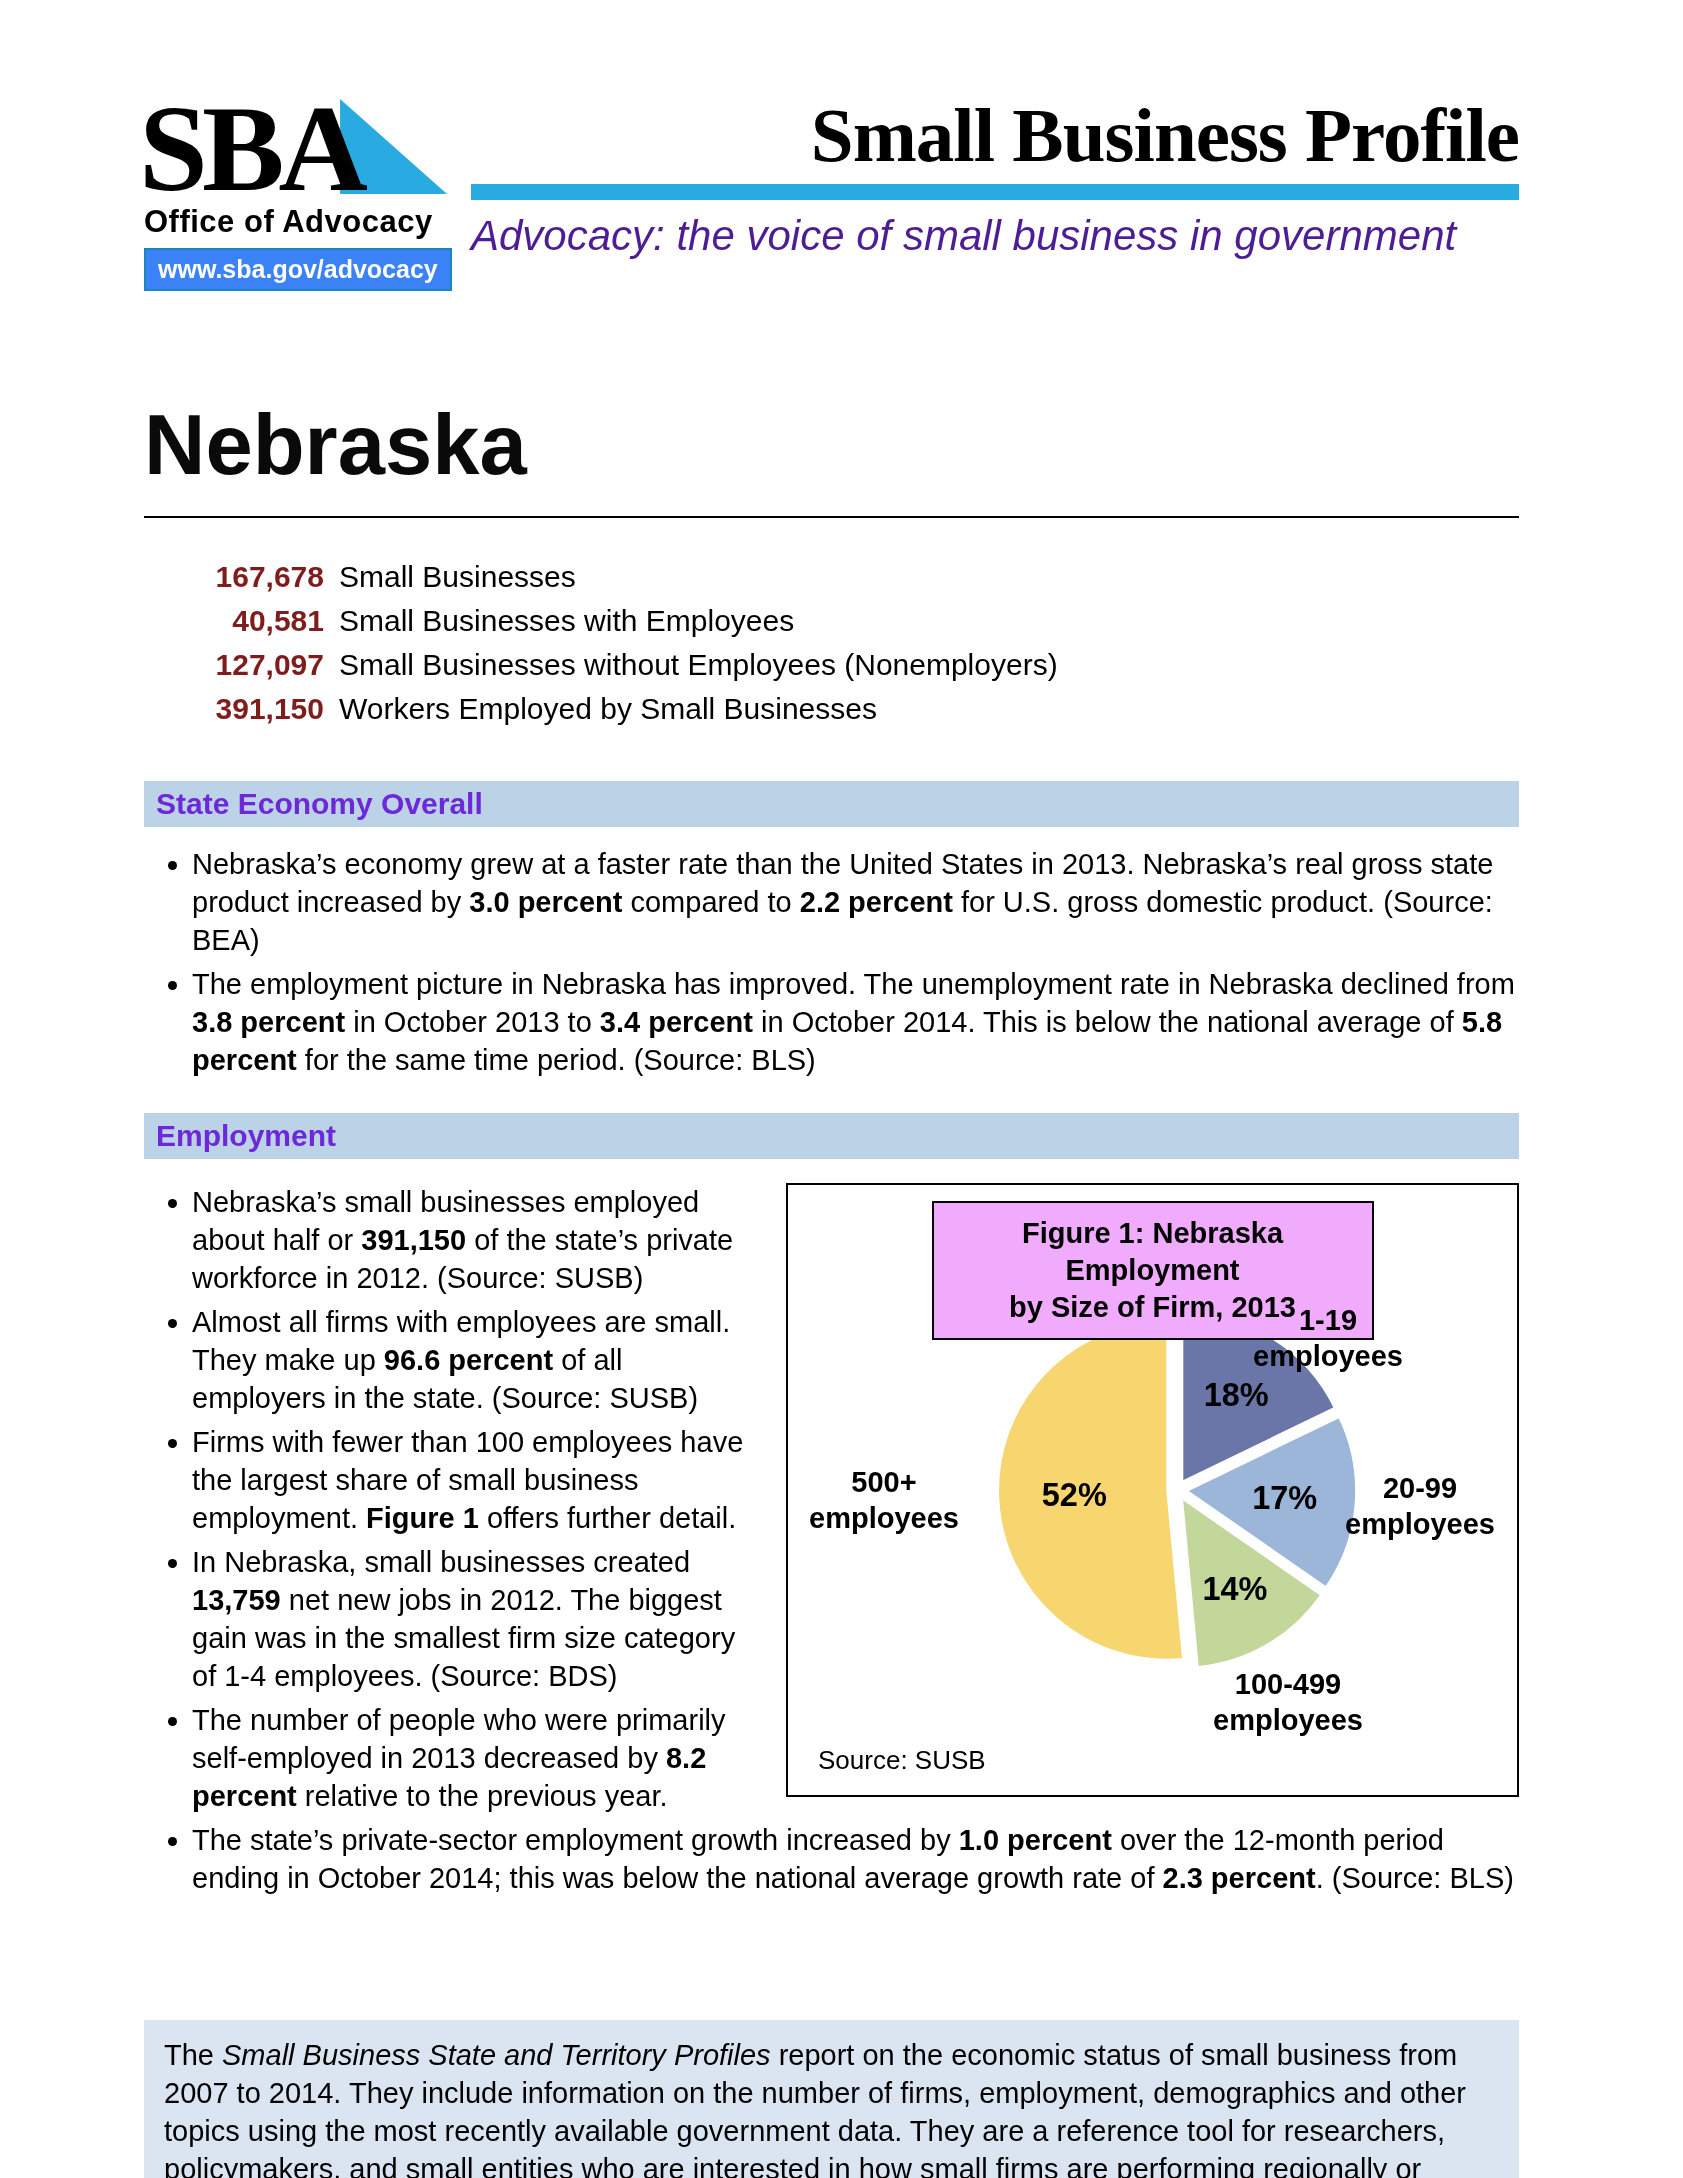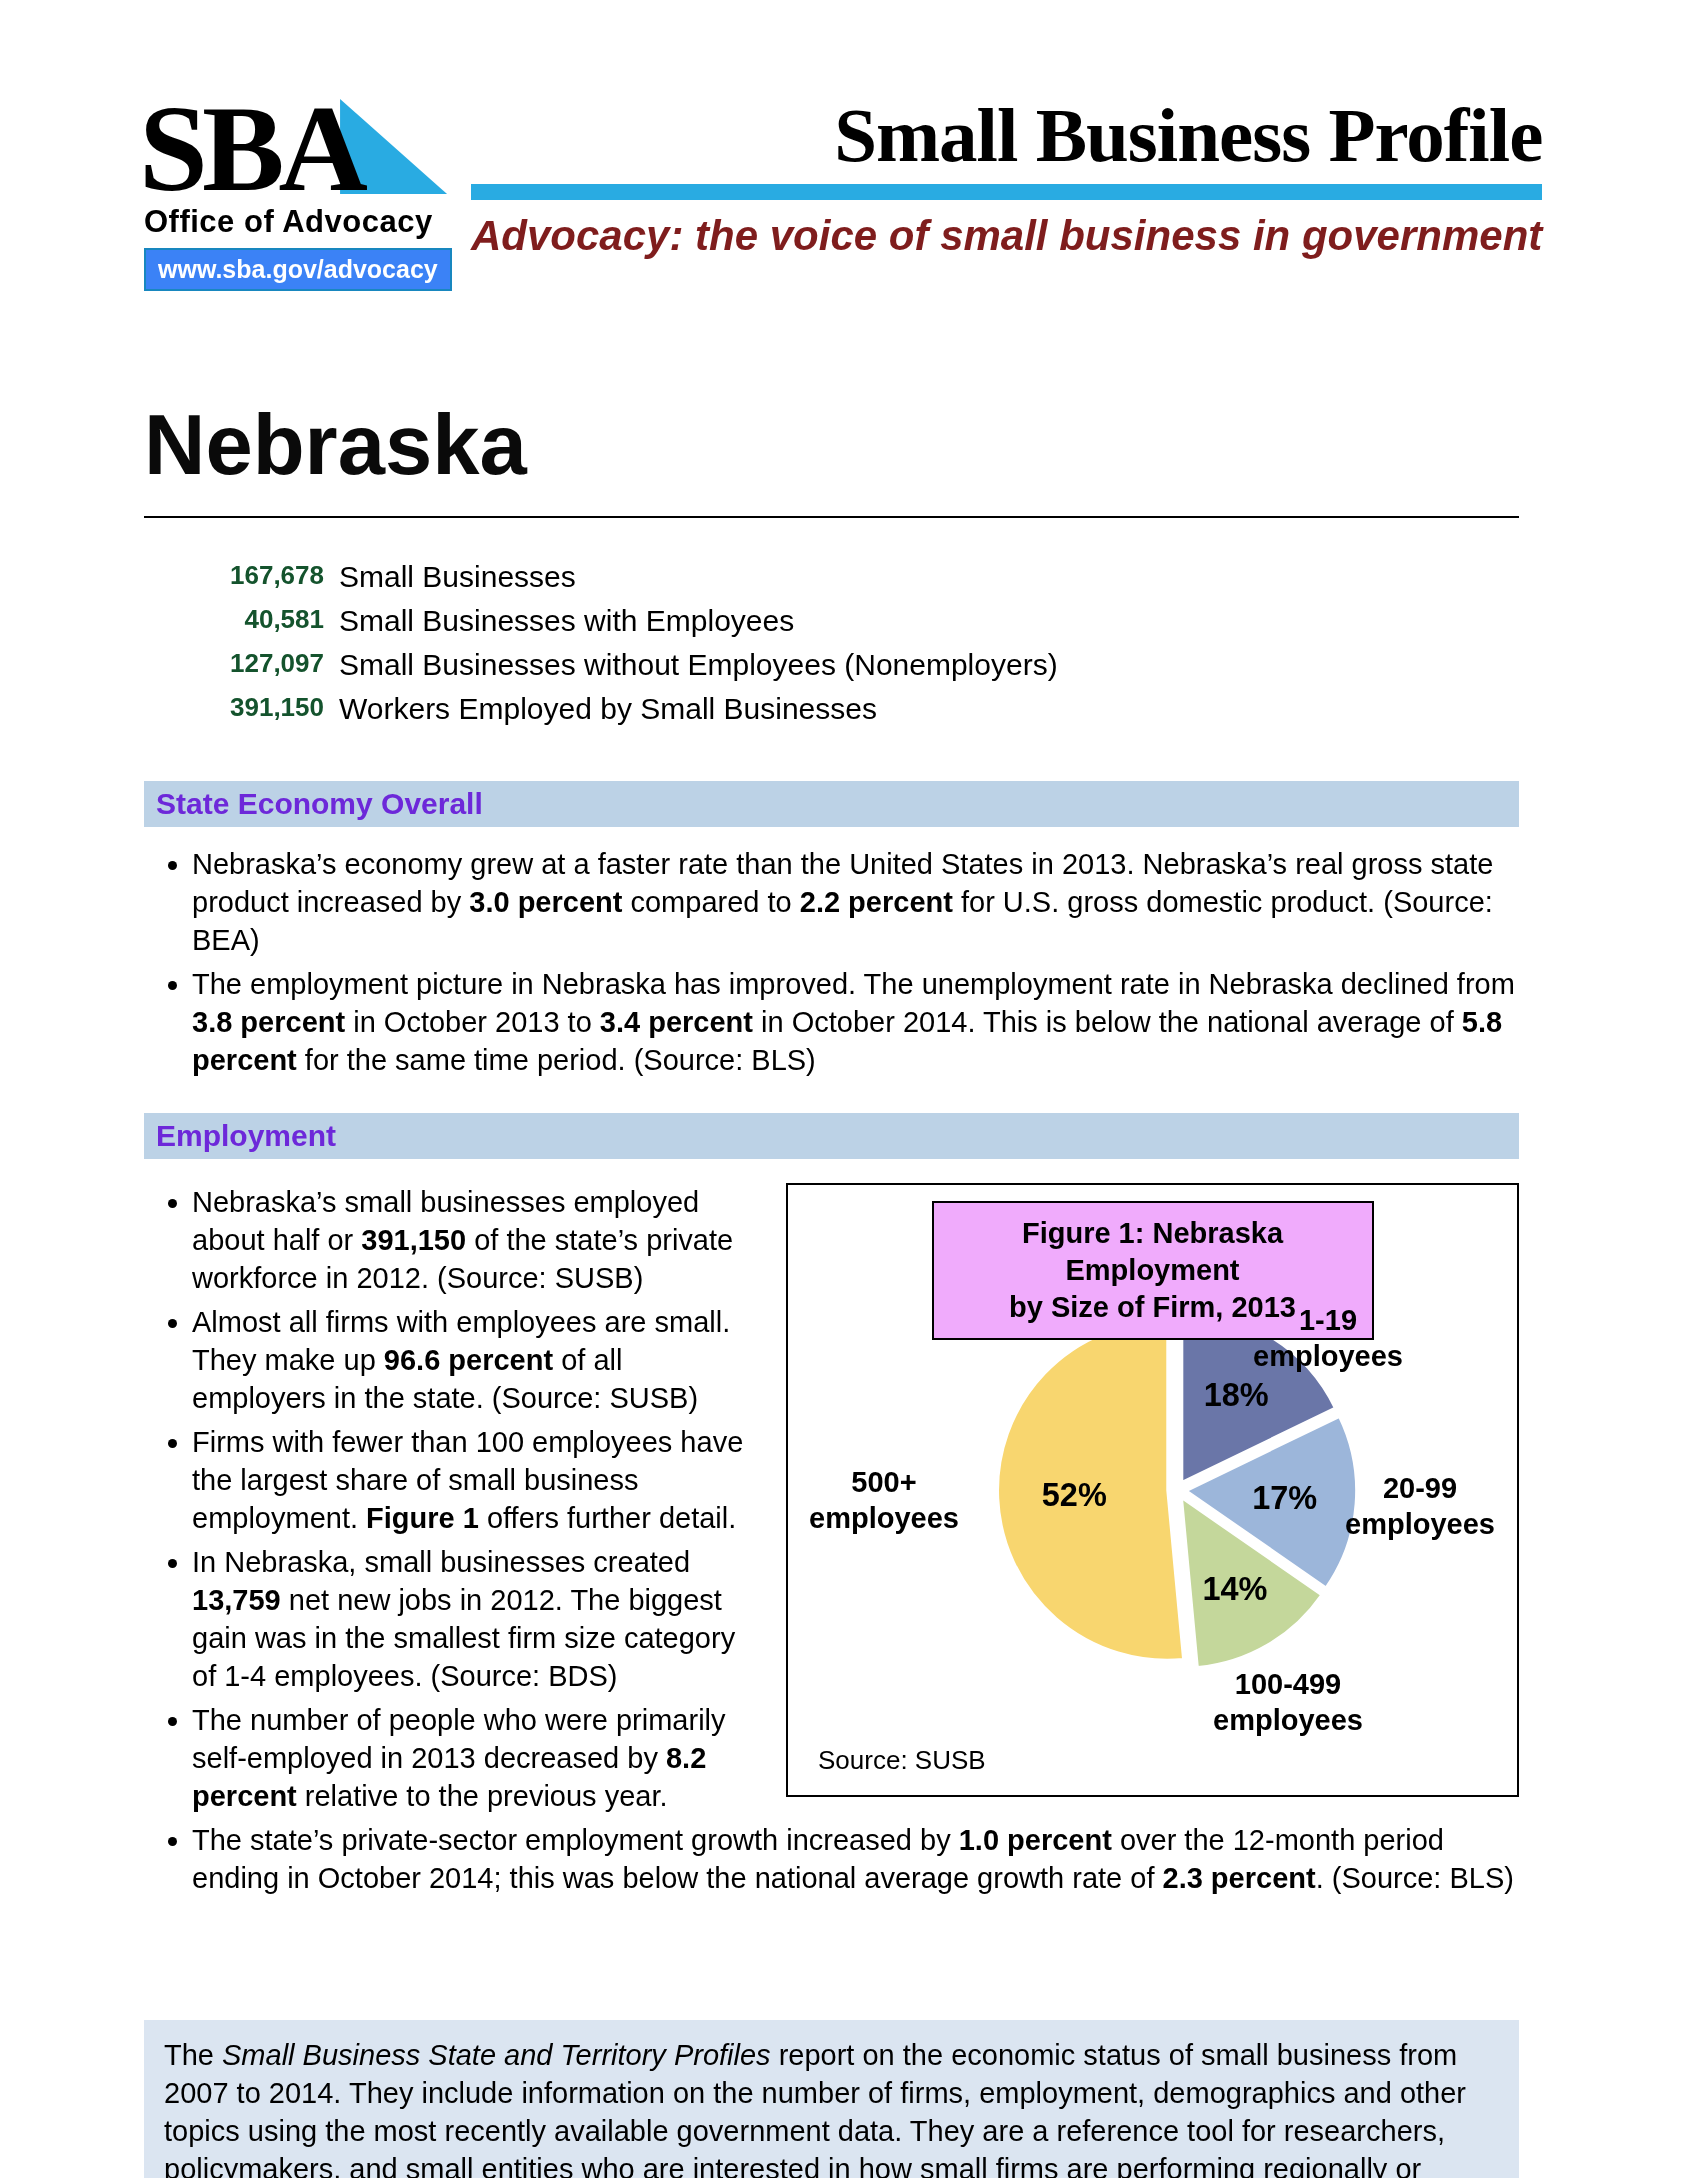--- a/index.html
+++ b/index.html
@@ -21,32 +21,32 @@
     display:inline-block; background:#3b82f6; color:#fff; font-weight:bold;
     font-size:25px; padding:5px 12px; margin-top:8px; border:2px solid #1887BF;
   }
   .head-right { flex:1; padding-top:4px; }
   .head-title {
     font-family:"Liberation Serif", serif; font-weight:bold; font-size:77px;
     line-height:1.05; text-align:right; letter-spacing:-1px; color:#000;
   }
   .head-bar { height:16px; background:#29ABE2; margin-top:8px; }
   .head-tag {
-    font-size:42px; font-style:italic; font-weight:bold; color:#7f1d1d;
+    font-size:42px; font-style:italic; font-weight:normal; color:#4c1d95;
     margin-top:12px; white-space:nowrap;
   }
 
   
   .state-name { font-size:85px; font-weight:bold; margin-top:105px; color:#0a0a0a; }
   .rule { border-top:2px solid #000; margin-top:22px; }
 
   
   .stats { margin:42px 0 0 57px; }
   .stat-row { display:flex; margin-bottom:10px; }
-  .stat-value { width:123px; text-align:right; font-weight:bold; font-size:26px; color:#14532d; flex:none; }
+  .stat-value { width:123px; text-align:right; font-weight:bold; font-size:30px; color:#7f1d1d; flex:none; }
   .stat-label { margin-left:15px; font-size:30px; }
 
   
   .section-bar {
     background:#BCD2E6; font-size:30px; font-weight:bold; color:#6d28d9;
     padding:4px 12px; line-height:38px;
   }
   .bar-economy { margin-top:55px; }
   .bar-employment { margin-top:34px; }
 

